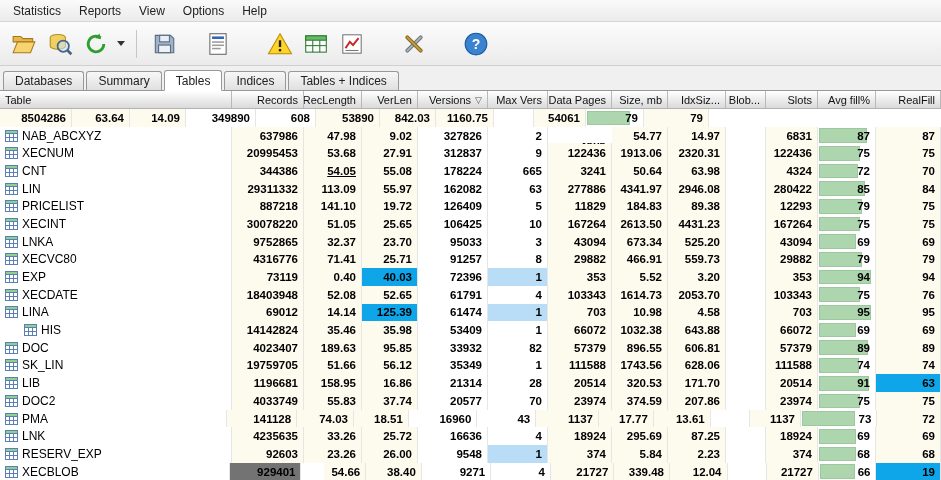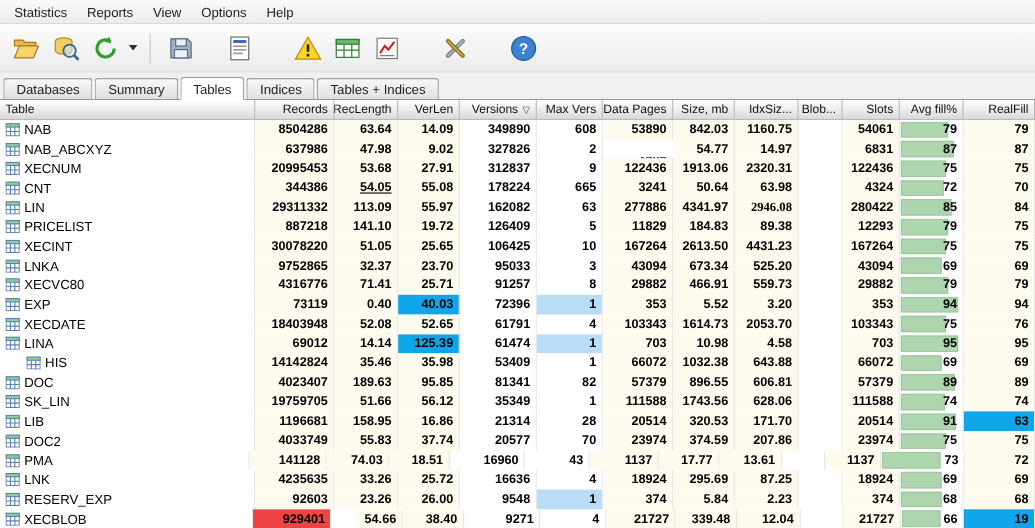--- a/index.html
+++ b/index.html
@@ -44,21 +44,21 @@
   .grid-body { height:371px; overflow:hidden; }
   .row { display:flex; height:17.7px; }
   .cell { border-right:1px solid #e6e6e6; display:flex; align-items:center;
           justify-content:flex-end; padding:0 5px; font-size:11.5px; font-weight:700;
           color:#000; white-space:nowrap; overflow:hidden; }
   .cell.left { justify-content:flex-start; font-weight:400; font-size:12px; }
   .cell.left .tname { margin-left:4px; }
   .cream { background:#fdfaee; }
   .hl-yellow { background:#0ea5e9; }
   .hl-blue   { background:#b9dcf7; }
-  .hl-pink   { background:#ef4444; }
+  .hl-pink   { background:#737373; }
 
   .cell.fillcell { position:relative; }
   .fillbar { position:absolute; left:1px; top:1.5px; bottom:1.5px;
              background:#aed6ae; border:1px solid #9cc89c; }
   .fillval { position:relative; z-index:1; }
 </style>
 </head>
 <body>
 
 <div class="menubar">
@@ -197,30 +197,20 @@
       </div>
       <div class="hcell" style="width: 58px;">
         <span>Avg fill%</span>
       </div>
       <div class="hcell" style="width: 65px;">
         <span>RealFill</span>
       </div>
     </div>
   <div class="grid-body" id="gridBody">
       <div class="row">
-        <div class="cell left" style="width: 232px;">
-          <svg width="13" height="12" viewBox="0 0 13 12">
-            <rect x="0.5" y="0.5" width="12" height="11" fill="#fff" stroke="#5a7fb5"></rect>
-            <rect x="0.5" y="0.5" width="12" height="3" fill="#8fd08f" stroke="#5a7fb5"></rect>
-            <line x1="4.5" y1="3.5" x2="4.5" y2="11.5" stroke="#5a7fb5"></line>
-            <line x1="8.5" y1="3.5" x2="8.5" y2="11.5" stroke="#5a7fb5"></line>
-            <line x1="0.5" y1="7.5" x2="12.5" y2="7.5" stroke="#5a7fb5"></line>
-          </svg>
-          <span class="tname">NAB</span>
-        </div>
         <div class="cell cream" style="width: 72px;">8504286</div>
         <div class="cell cream" style="width: 58px;">63.64</div>
         <div class="cell cream" style="width: 56px;">14.09</div>
         <div class="cell" style="width: 70px;">349890</div>
         <div class="cell" style="width: 60px;">608</div>
         <div class="cell cream" style="width: 64px;">53890</div>
         <div class="cell cream" style="width: 56px;">842.03</div>
         <div class="cell cream" style="width: 58px;">1160.75</div>
         <div class="cell" style="width: 40px;"></div>
         <div class="cell cream" style="width: 52px;">54061</div>
@@ -322,21 +312,21 @@
           </svg>
           <span class="tname">LIN</span>
         </div>
         <div class="cell cream" style="width: 72px;">29311332</div>
         <div class="cell cream" style="width: 58px;">113.09</div>
         <div class="cell cream" style="width: 56px;">55.97</div>
         <div class="cell" style="width: 70px;">162082</div>
         <div class="cell" style="width: 60px;">63</div>
         <div class="cell cream" style="width: 64px;">277886</div>
         <div class="cell cream" style="width: 56px;">4341.97</div>
-        <div class="cell cream" style="width: 58px; font-family: Liberation Serif, serif;">2946.08</div>
+        <div class="cell cream" style="width: 58px;">2946.08</div>
         <div class="cell" style="width: 40px;"></div>
         <div class="cell cream" style="width: 52px;">280422</div>
         <div class="cell fillcell" style="width: 58px;">
           <div class="fillbar" style="width: calc(85% - 2px);"></div>
           <span class="fillval">85</span>
         </div>
         <div class="cell cream" style="width: 65px;">84</div>
       </div>
       <div class="row">
         <div class="cell left" style="width: 232px;">
@@ -561,21 +551,21 @@
             <rect x="0.5" y="0.5" width="12" height="3" fill="#8fd08f" stroke="#5a7fb5"></rect>
             <line x1="4.5" y1="3.5" x2="4.5" y2="11.5" stroke="#5a7fb5"></line>
             <line x1="8.5" y1="3.5" x2="8.5" y2="11.5" stroke="#5a7fb5"></line>
             <line x1="0.5" y1="7.5" x2="12.5" y2="7.5" stroke="#5a7fb5"></line>
           </svg>
           <span class="tname">DOC</span>
         </div>
         <div class="cell cream" style="width: 72px;">4023407</div>
         <div class="cell cream" style="width: 58px;">189.63</div>
         <div class="cell cream" style="width: 56px;">95.85</div>
-        <div class="cell" style="width: 70px;">81341</div>
+        <div class="cell" style="width: 70px;">33932</div>
         <div class="cell" style="width: 60px;">82</div>
         <div class="cell cream" style="width: 64px;">57379</div>
         <div class="cell cream" style="width: 56px;">896.55</div>
         <div class="cell cream" style="width: 58px;">606.81</div>
         <div class="cell" style="width: 40px;"></div>
         <div class="cell cream" style="width: 52px;">57379</div>
         <div class="cell fillcell" style="width: 58px;">
           <div class="fillbar" style="width: calc(89% - 2px);"></div>
           <span class="fillval">89</span>
         </div>

